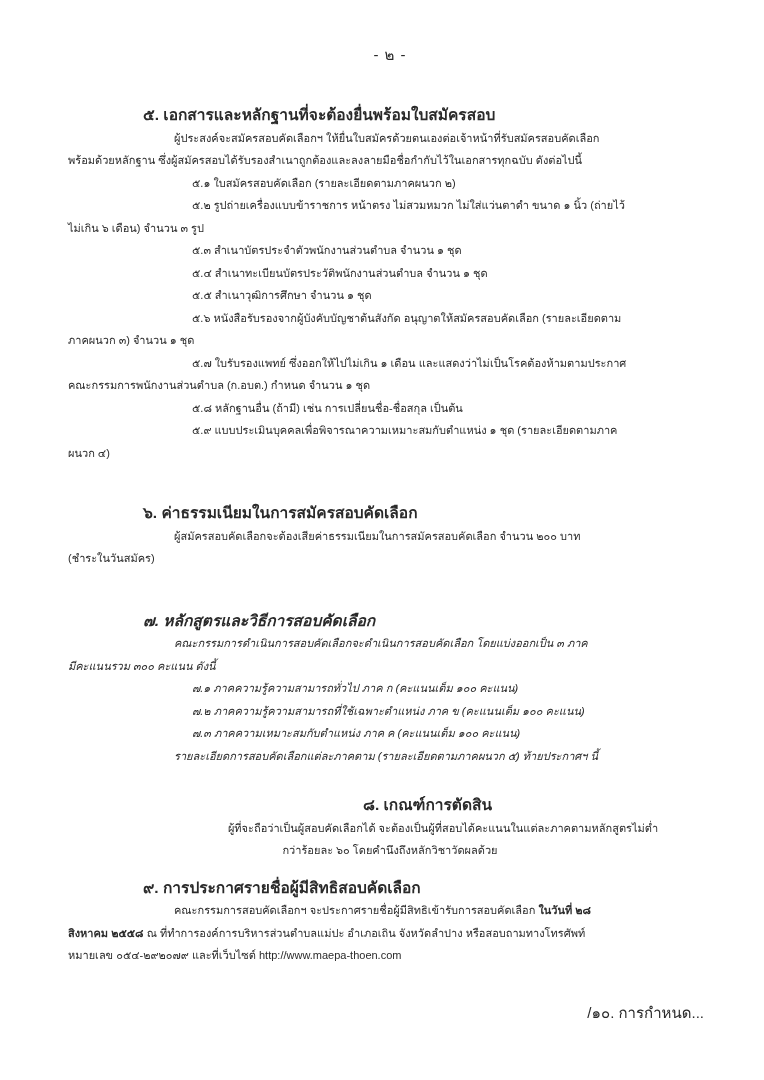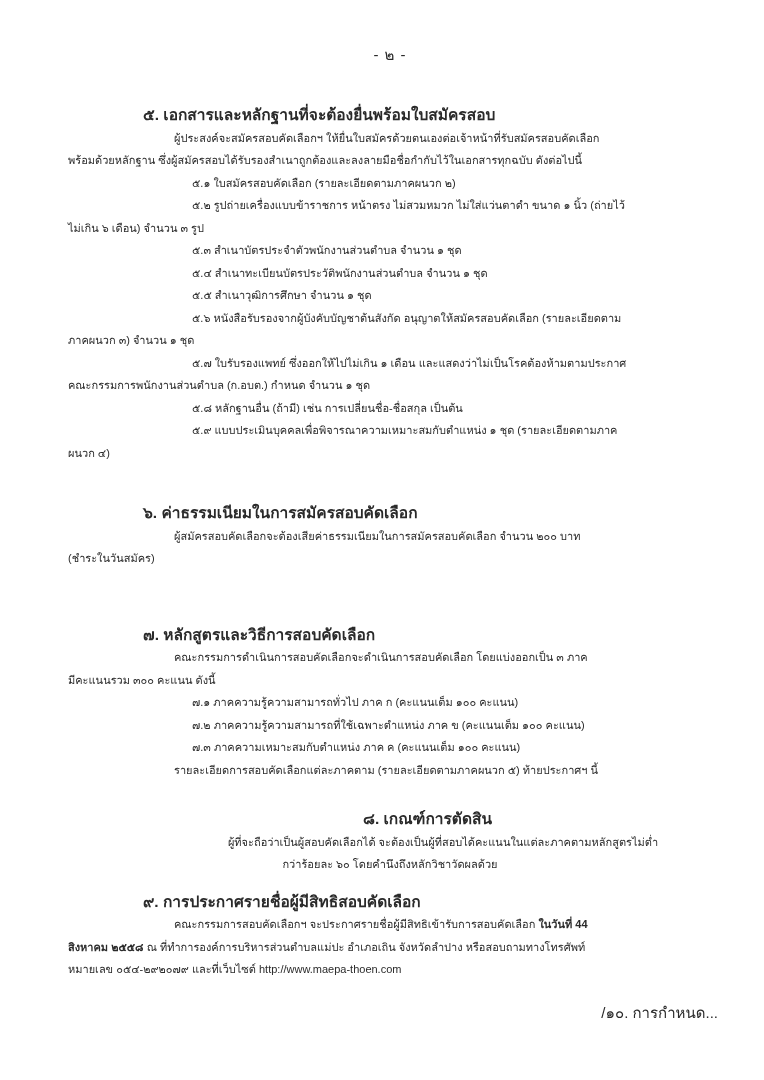--- a/index.html
+++ b/index.html
@@ -23,21 +23,21 @@
   }
   .pagenum {
     text-align: center;
     font-size: 15px;
     line-height: 22px;
     letter-spacing: 1px;
   }
   .section { margin: 0; }
   .sec-5 { margin-top: 38px; }
   .sec-6 { margin-top: 38px; }
-  .sec-7 { margin-top: 54px; }
+  .sec-7 { margin-top: 40px; font-style: italic; }
   .sec-8 { margin-top: 27px; text-align: center; }
   .sec-9 { margin-top: 15px; }
   .heading {
     font-weight: 700;
     font-size: 15.5px;
     line-height: 22.5px;
     padding-left: 75px;
     white-space: nowrap;
   }
   .line {
@@ -45,21 +45,21 @@
     line-height: 22.5px;
     white-space: nowrap;
   }
   .indent-flush { padding-left: 0; }
   .indent-para  { padding-left: 106px; }
   .indent-item  { padding-left: 124px; }
   .b { font-weight: 700; }
   .footer-next {
     position: absolute;
     top: 1002px;
-    right: 46px;
+    right: 60px;
     font-size: 15px;
     line-height: 22px;
   }
 </style>
 </head>
 <body>
 
 <div class="page">
 
   <div class="pagenum">- ๒ -</div>
@@ -101,21 +101,21 @@
 
   <div class="section sec-8">
     <div class="heading">๘. เกณฑ์การตัดสิน</div>
     <div class="line indent-para">ผู้ที่จะถือว่าเป็นผู้สอบคัดเลือกได้  จะต้องเป็นผู้ที่สอบได้คะแนนในแต่ละภาคตามหลักสูตรไม่ต่ำ</div>
     <div class="line indent-flush">กว่าร้อยละ ๖๐ โดยคำนึงถึงหลักวิชาวัดผลด้วย</div>
   </div>
 
   <div class="section sec-9">
     <div class="heading">๙. การประกาศรายชื่อผู้มีสิทธิสอบคัดเลือก</div>
     <div class="line indent-para">
-      <span>คณะกรรมการสอบคัดเลือกฯ  จะประกาศรายชื่อผู้มีสิทธิเข้ารับการสอบคัดเลือก  </span><span class="b">ในวันที่ 44</span>
+      <span>คณะกรรมการสอบคัดเลือกฯ  จะประกาศรายชื่อผู้มีสิทธิเข้ารับการสอบคัดเลือก  </span><span class="b">ในวันที่ ๒๘</span>
     </div>
     <div class="line indent-flush">
       <span class="b">สิงหาคม ๒๕๕๘</span><span>  ณ ที่ทำการองค์การบริหารส่วนตำบลแม่ปะ อำเภอเถิน จังหวัดลำปาง หรือสอบถามทางโทรศัพท์</span>
     </div>
     <div class="line indent-flush">หมายเลข ๐๕๔-๒๙๒๐๗๙  และที่เว็บไซต์ http://www.maepa-thoen.com</div>
   </div>
 
   <div class="footer-next">/๑๐. การกำหนด...</div>
 
 </div>

